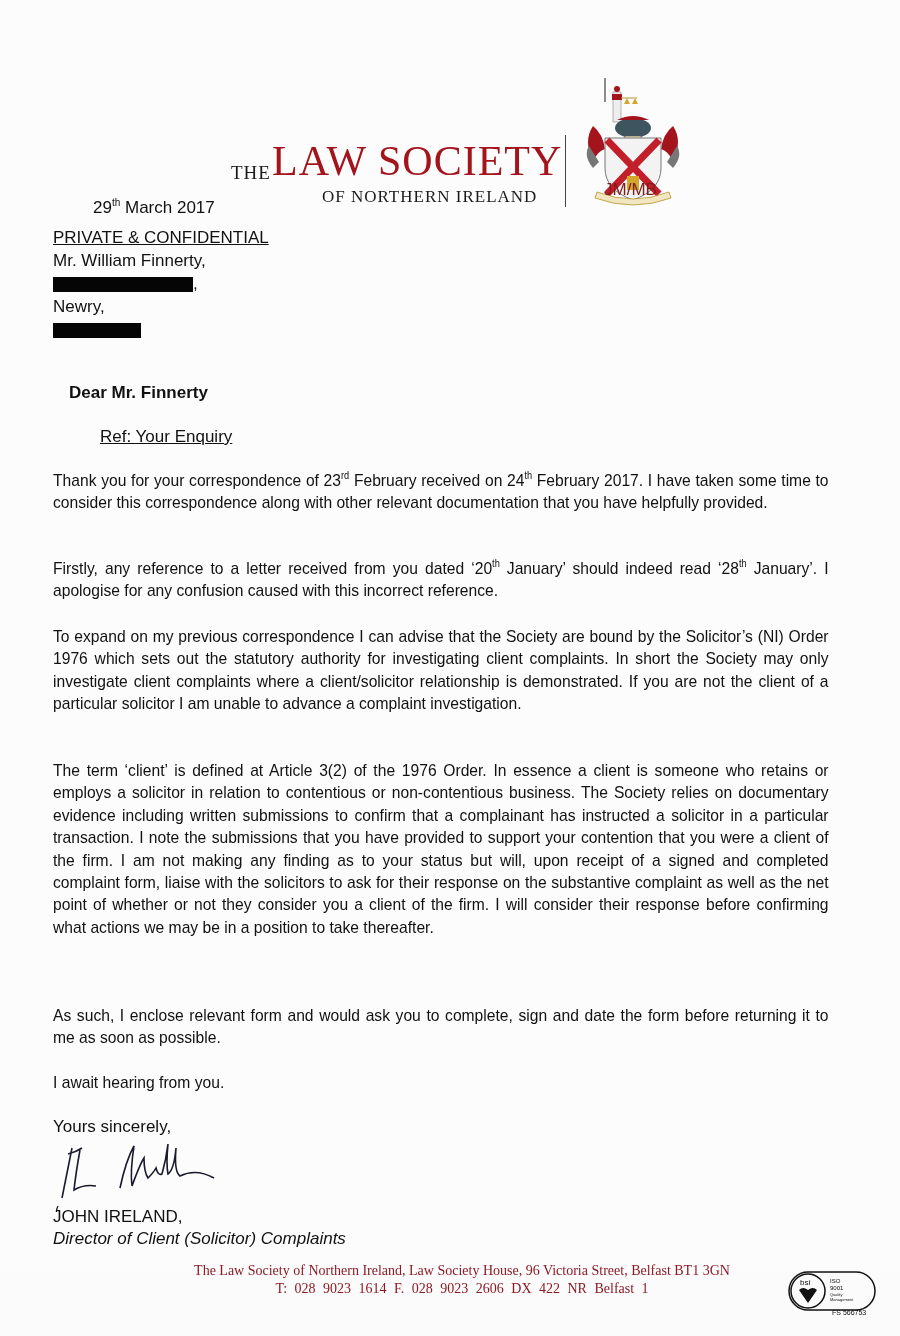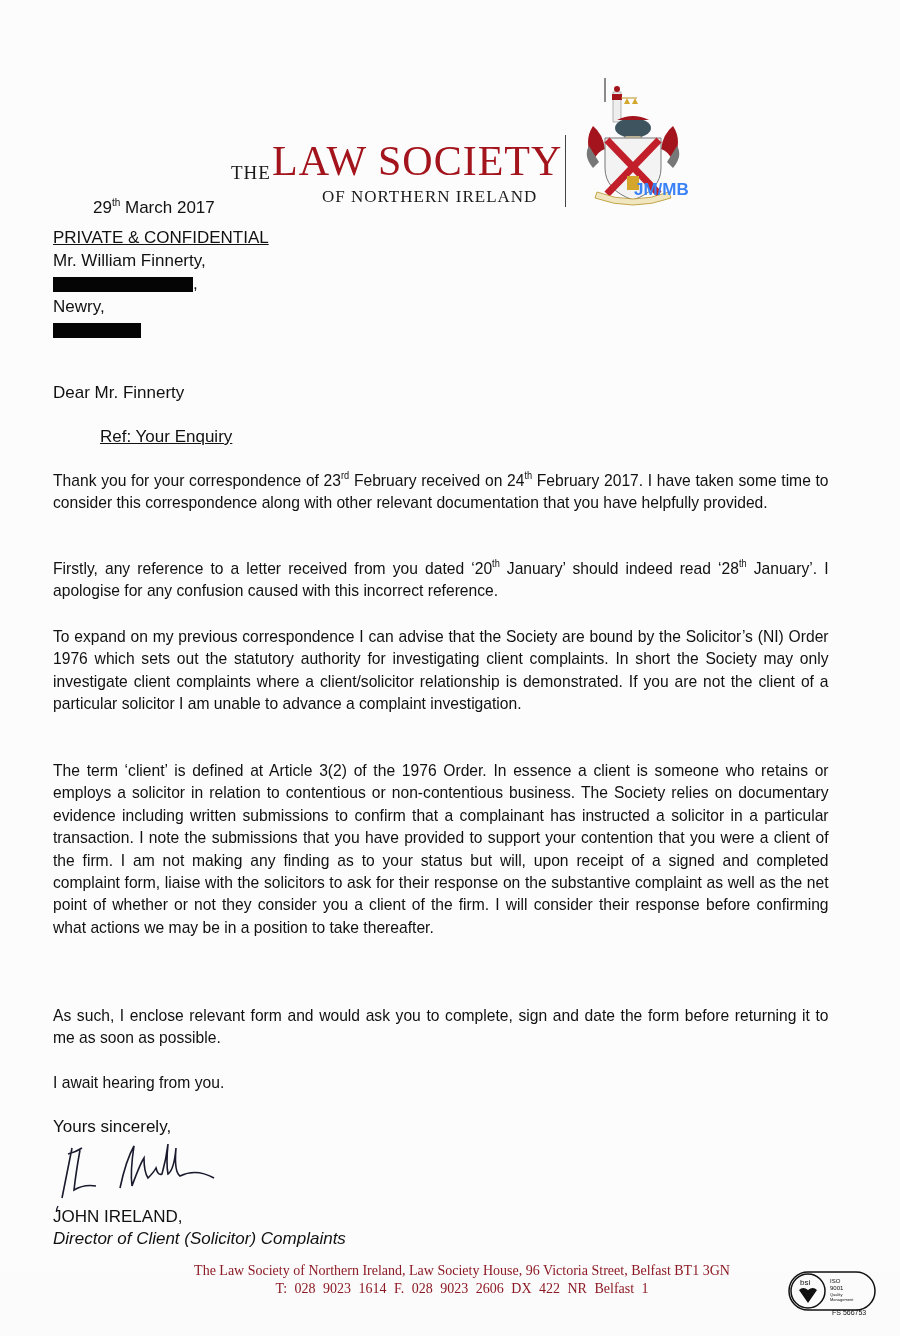--- a/index.html
+++ b/index.html
@@ -7,30 +7,30 @@
     body { position: relative; font-family: "Liberation Sans", sans-serif; color: #111; }
 
     .page { position: absolute; left: 0; top: 0; width: 900px; height: 1272px; background: #fcfcfc; }
 
     
     .lh-the { position: absolute; left: 231px; top: 162px; font-family: "Liberation Serif", serif; font-size: 19px; letter-spacing: 1px; color: #1a1a1a; }
     .lh-law { position: absolute; left: 272px; top: 140px; font-family: "Liberation Serif", serif; font-size: 42px; color: #a3141d; letter-spacing: 1px; line-height: 1; }
     .lh-ni { position: absolute; left: 322px; top: 187px; font-family: "Liberation Serif", serif; font-size: 17px; letter-spacing: 1px; color: #1a1a1a; }
     .lh-divider { position: absolute; left: 565px; top: 135px; width: 1px; height: 72px; background: #444; }
     .crest { position: absolute; left: 583px; top: 76px; width: 100px; height: 132px; }
-    .ref-code { position: absolute; left: 634px; top: 180px; font-size: 17px; color: #3b82f6; font-weight: bold; }
+    .ref-code { position: absolute; left: 604px; top: 180px; font-size: 17px; color: #7f1d1d; }
 
     .date { position: absolute; left: 53px; top: 198px; font-size: 17px; margin-left: 40px; }
     .date sup, .body-text sup { font-size: 10px; vertical-align: super; line-height: 0; }
 
     .addr { position: absolute; left: 53px; top: 226px; font-size: 17px; line-height: 23px; }
     .addr .private { font-weight: normal; text-decoration: underline; }
     .redact { display: inline-block; background: #050505; height: 15px; vertical-align: middle; }
 
-    .salutation { position: absolute; left: 53px; top: 383px; font-size: 17px; }
+    .salutation { position: absolute; left: 69px; top: 383px; font-size: 17px; font-weight: bold; }
     .ref-line { position: absolute; left: 53px; top: 427px; font-size: 17px; text-decoration: underline; margin-left: 47px; }
 
     .body-text {
       position: absolute; left: 53px; width: 776px;
       font-family: "Liberation Sans", sans-serif; font-size: 17px; line-height: 22.4px;
       text-align: justify; transform: scaleX(0.92); transform-origin: left top; width: 843px;
     }
     .p1 { top: 470px; }
     .p2 { top: 558px; }
     .p3 { top: 626px; }

